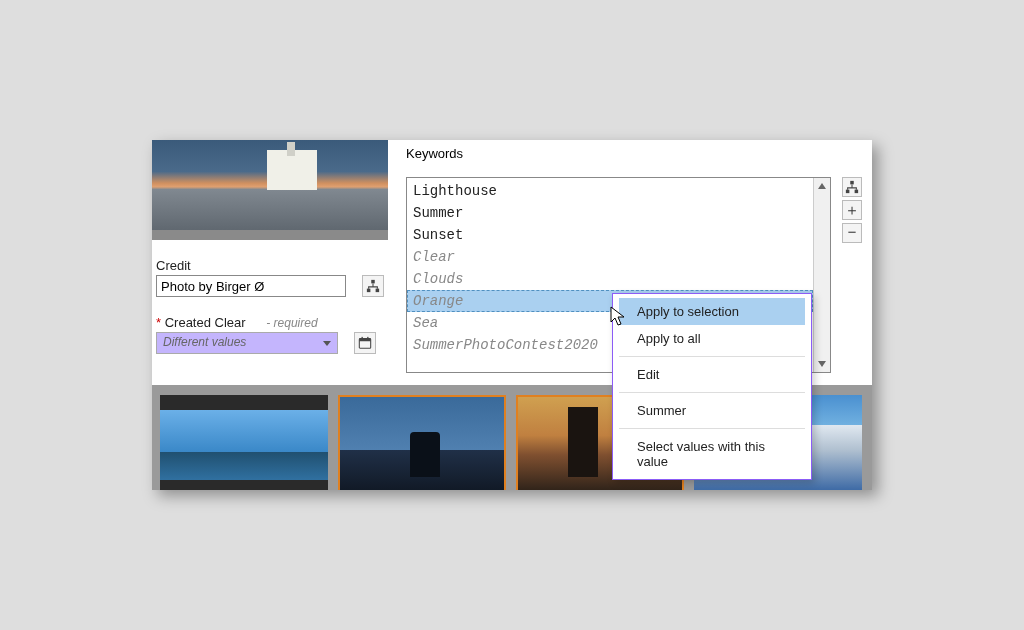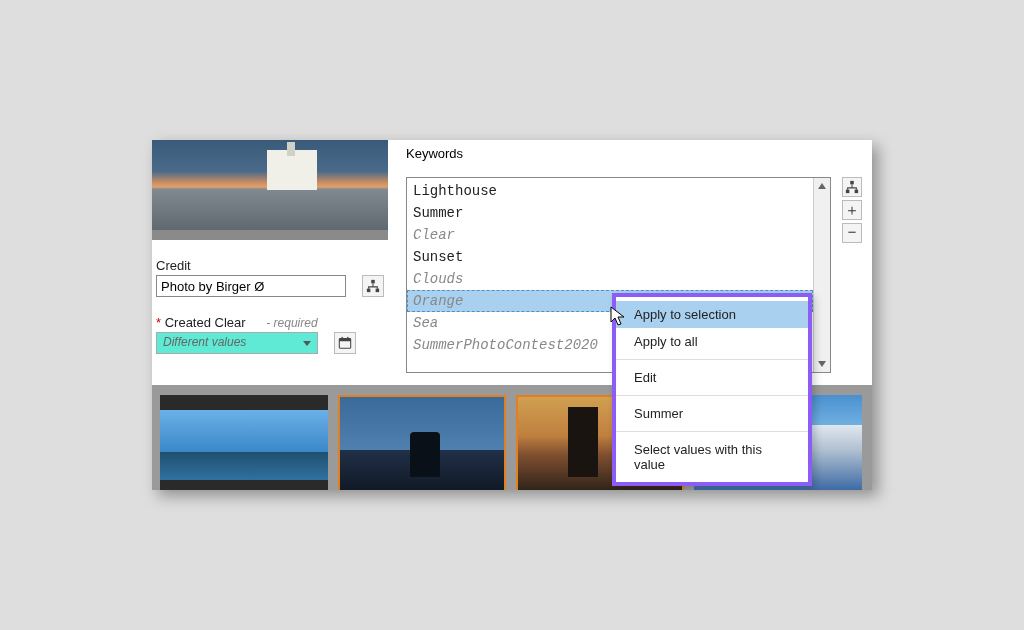--- a/index.html
+++ b/index.html
@@ -67,26 +67,26 @@
   .text-input {
     border: 1px solid #888;
     height: 22px;
     padding: 2px 4px;
     font-size: 13px;
     width: 190px;
   }
   .select-input {
     border: 1px solid #aaa;
     height: 22px;
-    width: 162px;
+    width: 182px;
     padding: 2px 18px 2px 6px;
     font-style: italic;
     color: #666;
     font-size: 12px;
-    background: #5eead4;
+    background: #c4b5fd;
     position: relative;
   }
   .select-input::after {
     content: "";
     position: absolute;
     right: 6px; top: 8px;
     border-left: 4px solid transparent;
     border-right: 4px solid transparent;
     border-top: 5px solid #555;
   }
@@ -199,24 +199,24 @@
     width:100%; height:100%;
     background: linear-gradient(to bottom,#4a90d0 0%,#70b0e0 30%,#e0e8f0 30%,#b0c0d0 55%,#3060a0 100%);
   }
 
   .context-menu {
     position: absolute;
     left: 460px;
     top: 153px;
     width: 200px;
     background: #fff;
-    border: 4px solid #8b5cf6;
+    border: 1px solid #8b5cf6;
     box-shadow: 3px 3px 8px rgba(0,0,0,0.2);
     z-index: 10;
-    padding: 4px 0;
+    padding: 4px 6px;
   }
   .menu-item {
     padding: 6px 18px;
     font-size: 13px;
     color: #222;
     cursor: pointer;
   }
   .menu-item.highlight { background: #aad0f0; }
   .menu-sep { height:1px; background:#ddd; margin:4px 0; }
 
@@ -276,22 +276,22 @@
       </div>
     </div>
 
     <div class="right-col">
       <span class="kw-label">Keywords</span>
       <div class="kw-wrap">
         <div class="kw-box">
           <div class="kw-list" id="kw-list">
               <div class="kw-item">Lighthouse</div>
               <div class="kw-item">Summer</div>
+              <div class="kw-item">Sunset</div>
               <div class="kw-item partial">Clear</div>
-              <div class="kw-item">Sunset</div>
               <div class="kw-item partial">Clouds</div>
               <div class="kw-item partial selected">Orange</div>
               <div class="kw-item partial">Sea</div>
               <div class="kw-item partial">SummerPhotoContest2020</div>
             </div>
           <div class="kw-scroll">
             <div class="sarrow">
                 <svg width="8" height="6">
                   <polygon points="4,0 8,6 0,6" fill="#666"></polygon>
                 </svg>

